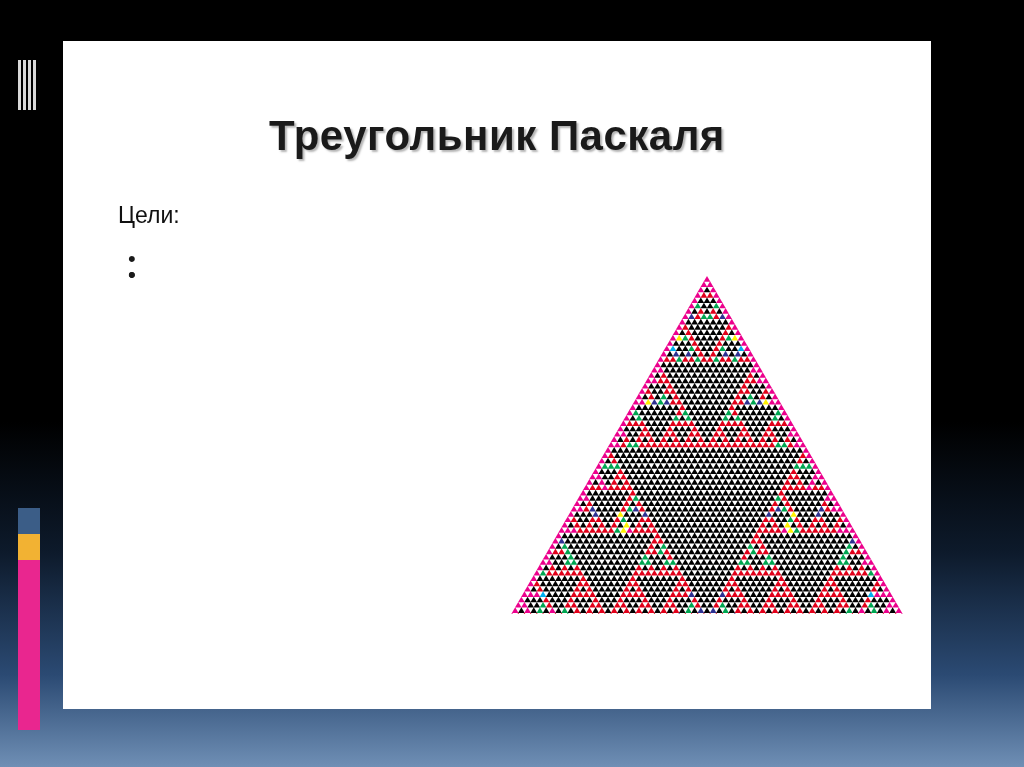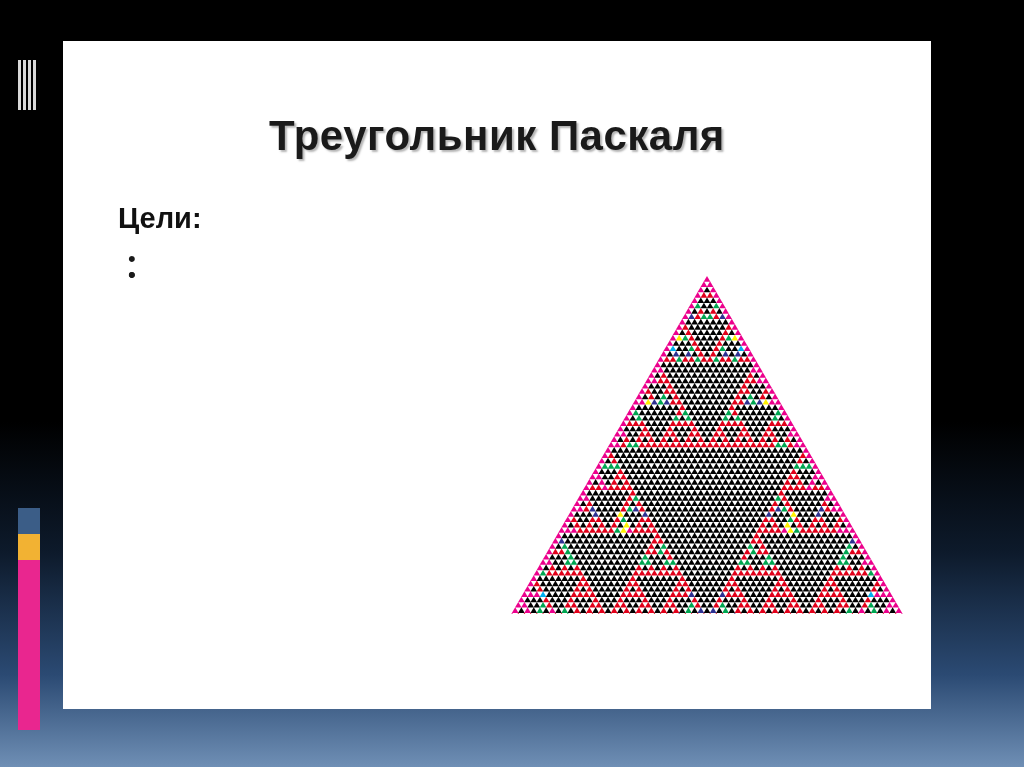--- a/index.html
+++ b/index.html
@@ -71,22 +71,22 @@
     letter-spacing: 0.5px;
     text-shadow: 2px 2px 2px rgba(120,120,120,0.55);
     font-family: "Liberation Sans", sans-serif;
     margin-top: 22px;
   }
 
   .goals-label {
     position: absolute;
     left: 54px;
     top: 160px;
-    font-size: 29px;
-    font-weight: bold;
+    font-size: 23px;
+    font-weight: normal;
     color: #111;
   }
 
   .bullets {
     position: absolute;
     left: 54px;
     top: 202px;
     width: 360px;
     margin: 0;
     padding: 0;

